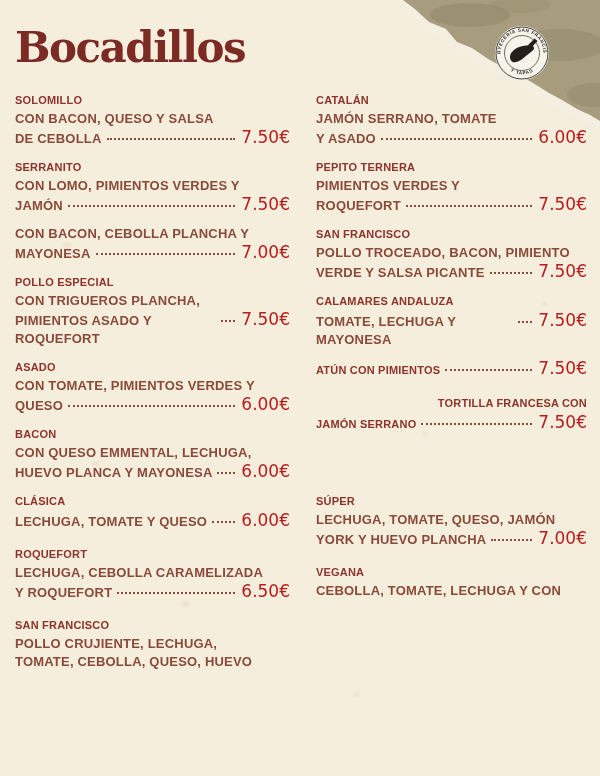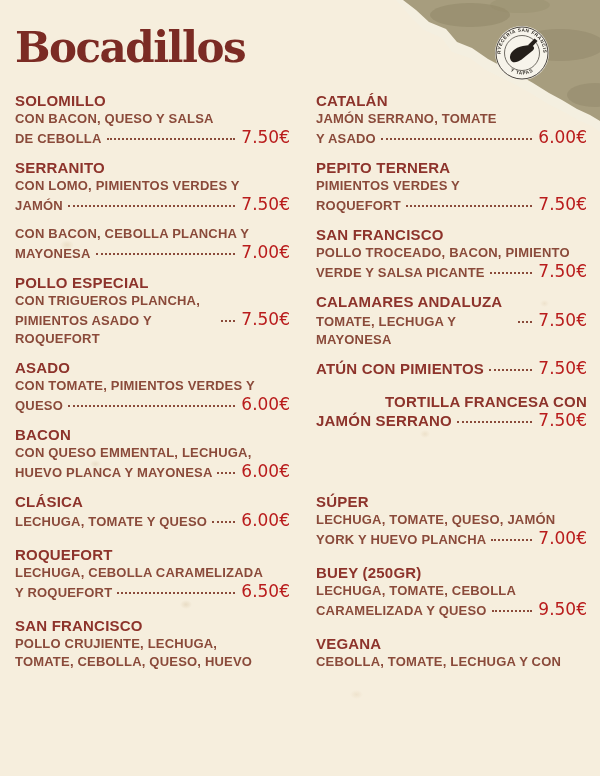--- a/index.html
+++ b/index.html
@@ -35,21 +35,21 @@
     color:#7b2b24;
     margin:0;
   }
   .section-head{position:relative;z-index:2;}
   .cols{display:flex;gap:26px;position:relative;z-index:2;}
   .col{width:276px;}
   .col.right{width:272px;}
   .item{margin-bottom:10px;}
   .hb .item{margin-bottom:14px;}
   .name{
-    color:#8d332b;font-weight:700;font-size:15px;line-height:19px;
+    color:#8d332b;font-weight:700;font-size:11px;line-height:19px;
     letter-spacing:.2px;
   }
   .desc{
     color:#8a4a3a;font-weight:700;font-size:13px;line-height:18px;
     letter-spacing:.2px;
   }
   .price-line{display:flex;align-items:baseline;}
   .leader{
     flex:1 1 auto;min-width:14px;
     border-bottom:2px dotted #8a4a3a;
@@ -276,29 +276,20 @@
       <div class="item">
         <div class="name">SÚPER</div>
         <div class="desc">LECHUGA, TOMATE, QUESO, JAMÓN</div>
         <div class="price-line">
           <span class="desc">YORK Y HUEVO PLANCHA</span>
           <span class="leader"></span>
           <span class="price">7.00€</span>
         </div>
       </div>
 
-      <div class="item">
-        <div class="name">BUEY (250GR)</div>
-        <div class="desc">LECHUGA, TOMATE, CEBOLLA</div>
-        <div class="price-line">
-          <span class="desc">CARAMELIZADA Y QUESO</span>
-          <span class="leader"></span>
-          <span class="price">9.50€</span>
-        </div>
-      </div>
 
       <div class="item">
         <div class="name">VEGANA</div>
         <div class="desc">CEBOLLA, TOMATE, LECHUGA Y CON</div>
 
       </div>
 
     </div>
   </div>
 

